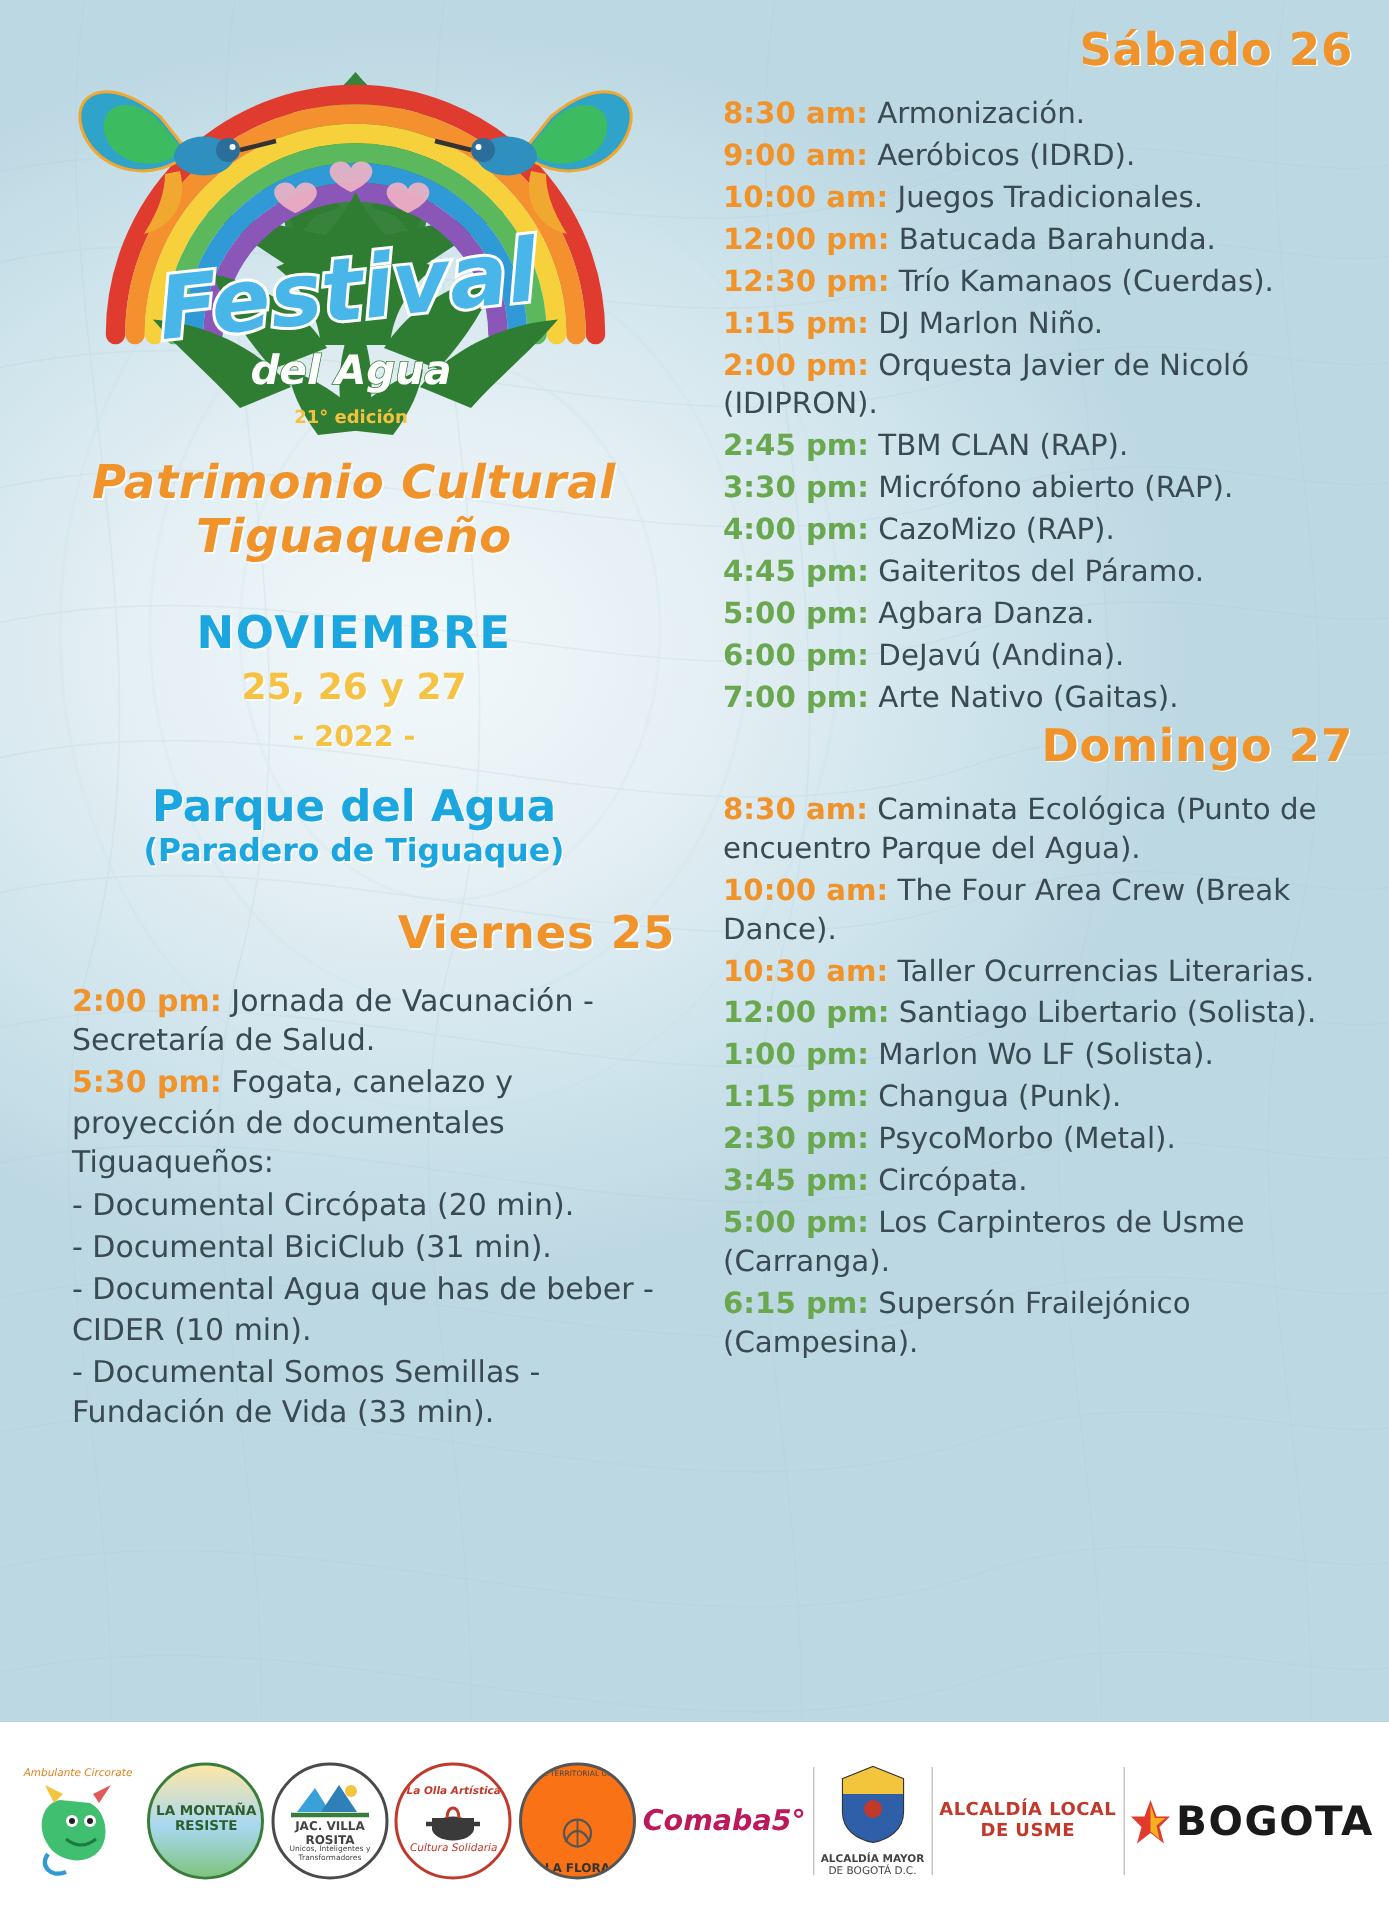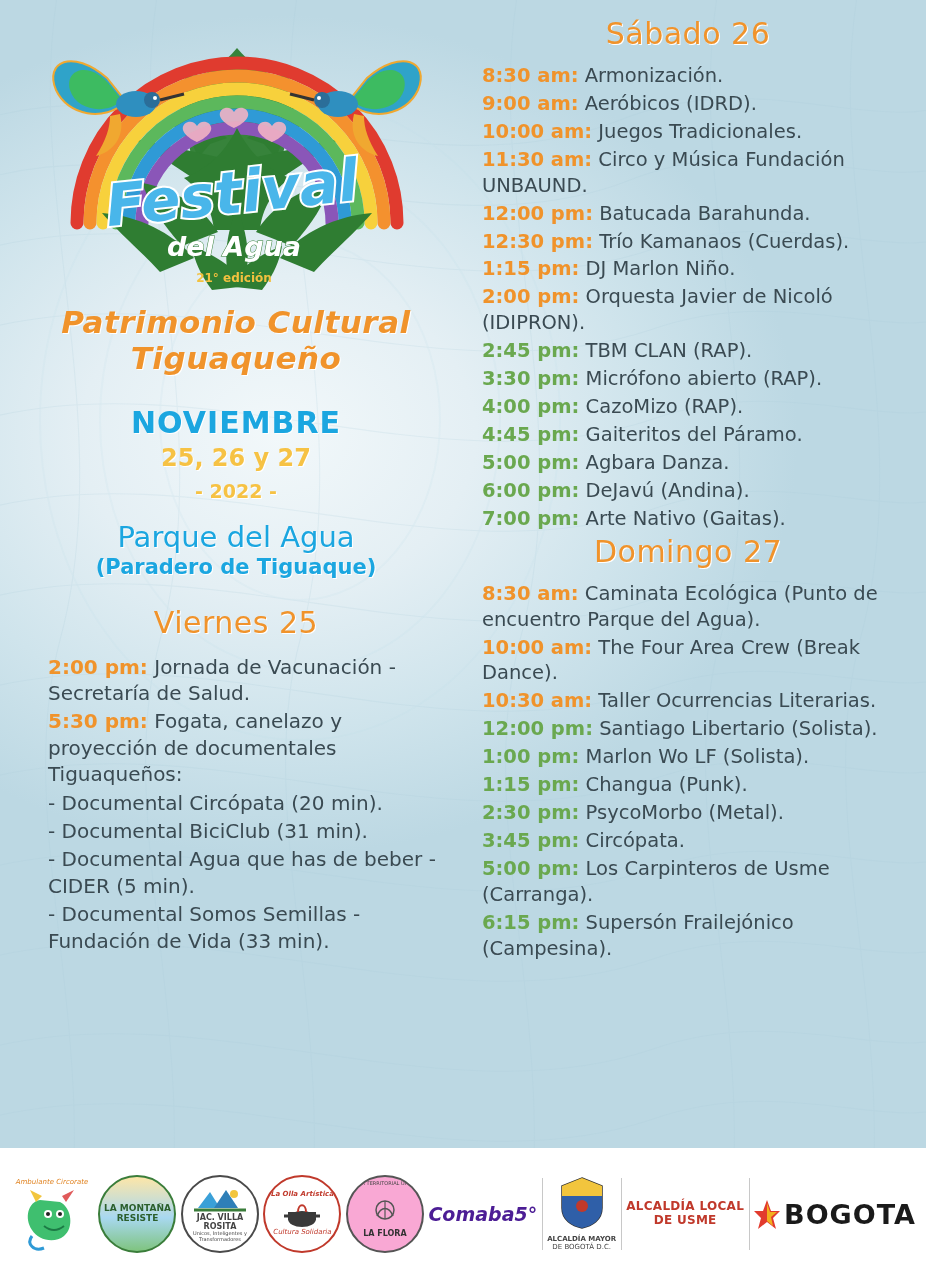--- a/index.html
+++ b/index.html
@@ -90,37 +90,37 @@
   .year-yellow {
     text-align: center;
     font-weight: bold;
     font-size: 19px;
     color: #f6c244;
     margin-top: 8px;
     text-shadow: 1px 1px 0 #ffffff;
   }
   .place-blue {
     text-align: center;
-    font-weight: normal;
+    font-weight: bold;
     font-size: 29px;
     color: #1ba6e0;
     margin-top: 18px;
     text-shadow: 1px 1px 0 #ffffff;
   }
   .place-sub {
     text-align: center;
     font-weight: bold;
     font-size: 21px;
     color: #1ba6e0;
     margin-top: 1px;
     text-shadow: 1px 1px 0 #ffffff;
   }
   .day-title {
-    text-align: center;
-    font-weight: normal;
+    text-align: right;
+    font-weight: bold;
     font-size: 30px;
     color: #f0932b;
     letter-spacing: .5px;
     text-shadow: 1px 1px 0 #ffffff;
   }
   .day-title.left { margin-top: 26px; }
   .day-title.right-sat { margin-top: 16px; }
   .day-title.right-sun { }
 
   
@@ -195,21 +195,21 @@
   }
   .bogota-word {
     font-size: 27px;
     font-weight: bold;
     letter-spacing: 1px;
     color: #1a1a1a;
   }
   .comaba {
     font-size: 19px;
     font-weight: bold;
-    color: #4c1d95;
+    color: #be185d;
     font-style: italic;
   }
 </style>
 </head>
 <body>
 
 <div class="poster">
 
   <svg class="texture" width="926" height="1280" viewBox="0 0 926 1280" preserveAspectRatio="none">
     <g fill="none" stroke="#a9cad8" stroke-width="1.1" opacity="0.55">
@@ -335,34 +335,33 @@
       <div class="place-blue">Parque del Agua</div>
       <div class="place-sub">(Paradero de Tiguaque)</div>
 
       <div class="day-title left">Viernes 25</div>
 
       <ul class="sched">
         <li><span class="t-orange">2:00 pm:</span> <span class="t-body">Jornada de Vacunación - Secretaría de Salud.</span></li>
         <li><span class="t-orange">5:30 pm:</span> <span class="t-body">Fogata, canelazo y proyección de documentales Tiguaqueños:</span></li>
         <li><span class="t-body">- Documental Circópata (20 min).</span></li>
         <li><span class="t-body">- Documental BiciClub (31 min).</span></li>
-        <li><span class="t-body">- Documental Agua que has de beber - CIDER (5 min).</span></li>
+        <li><span class="t-body">- Documental Agua que has de beber - CIDER (10 min).</span></li>
         <li><span class="t-body">- Documental Somos Semillas - Fundación de Vida (33 min).</span></li>
       </ul>
     </div>
 
     <div class="col-right">
 
       <div class="day-title right-sat">Sábado 26</div>
 
       <ul class="sched right">
         <li><span class="t-orange">8:30 am:</span> <span class="t-body">Armonización.</span></li>
         <li><span class="t-orange">9:00 am:</span> <span class="t-body">Aeróbicos (IDRD).</span></li>
         <li><span class="t-orange">10:00 am:</span> <span class="t-body">Juegos Tradicionales.</span></li>
-        <li><span class="t-orange">11:30 am:</span> <span class="t-body">Circo y Música Fundación UNBAUND.</span></li>
         <li><span class="t-orange">12:00 pm:</span> <span class="t-body">Batucada Barahunda.</span></li>
         <li><span class="t-orange">12:30 pm:</span> <span class="t-body">Trío Kamanaos (Cuerdas).</span></li>
         <li><span class="t-orange">1:15 pm:</span> <span class="t-body">DJ Marlon Niño.</span></li>
         <li><span class="t-orange">2:00 pm:</span> <span class="t-body">Orquesta Javier de Nicoló (IDIPRON).</span></li>
         <li><span class="t-green">2:45 pm:</span> <span class="t-body">TBM CLAN (RAP).</span></li>
         <li><span class="t-green">3:30 pm:</span> <span class="t-body">Micrófono abierto (RAP).</span></li>
         <li><span class="t-green">4:00 pm:</span> <span class="t-body">CazoMizo (RAP).</span></li>
         <li><span class="t-green">4:45 pm:</span> <span class="t-body">Gaiteritos del Páramo.</span></li>
         <li><span class="t-green">5:00 pm:</span> <span class="t-body">Agbara Danza.</span></li>
         <li><span class="t-green">6:00 pm:</span> <span class="t-body">DeJavú (Andina).</span></li>
@@ -430,21 +429,21 @@
           <ellipse cx="22" cy="20" rx="14" ry="8" fill="#3a3a3a"></ellipse>
           <rect x="8" y="13" width="28" height="8" fill="#3a3a3a"></rect>
           <path d="M18,13 C18,4 26,4 26,13" stroke="#c0392b" stroke-width="2" fill="none"></path>
           <path d="M4,17 h6 M34,17 h6" stroke="#3a3a3a" stroke-width="3"></path>
         </svg>
         <div class="lg-text" style="color:#c0392b;font-style:italic;font-size:7px;"><span>Cultura Solidaria</span></div>
       </div>
     </div>
 
     <div class="logo-slot">
-      <div class="circle-logo" style="border-color:#555;background:#f9a8d4;position:relative;">
+      <div class="circle-logo" style="border-color:#555;background:#f97316;position:relative;justify-content:flex-end;">
         <div class="lg-text" style="font-size:5px;color:#444;position:absolute;top:4px;width:100%;"><span>MESA TERRITORIAL UPZ 52</span></div>
         <svg width="40" height="34" viewBox="0 0 40 34" style="margin-top:6px">
           <circle cx="20" cy="14" r="9" fill="none" stroke="#555" stroke-width="1.5"></circle>
           <path d="M12,20 C16,10 24,10 28,20" stroke="#555" stroke-width="1.5" fill="none"></path>
           <path d="M20,5 v18" stroke="#555" stroke-width="1.2"></path>
         </svg>
         <div class="lg-text" style="font-weight:bold;font-size:8px;color:#333;"><span>LA FLORA</span></div>
       </div>
     </div>
 

